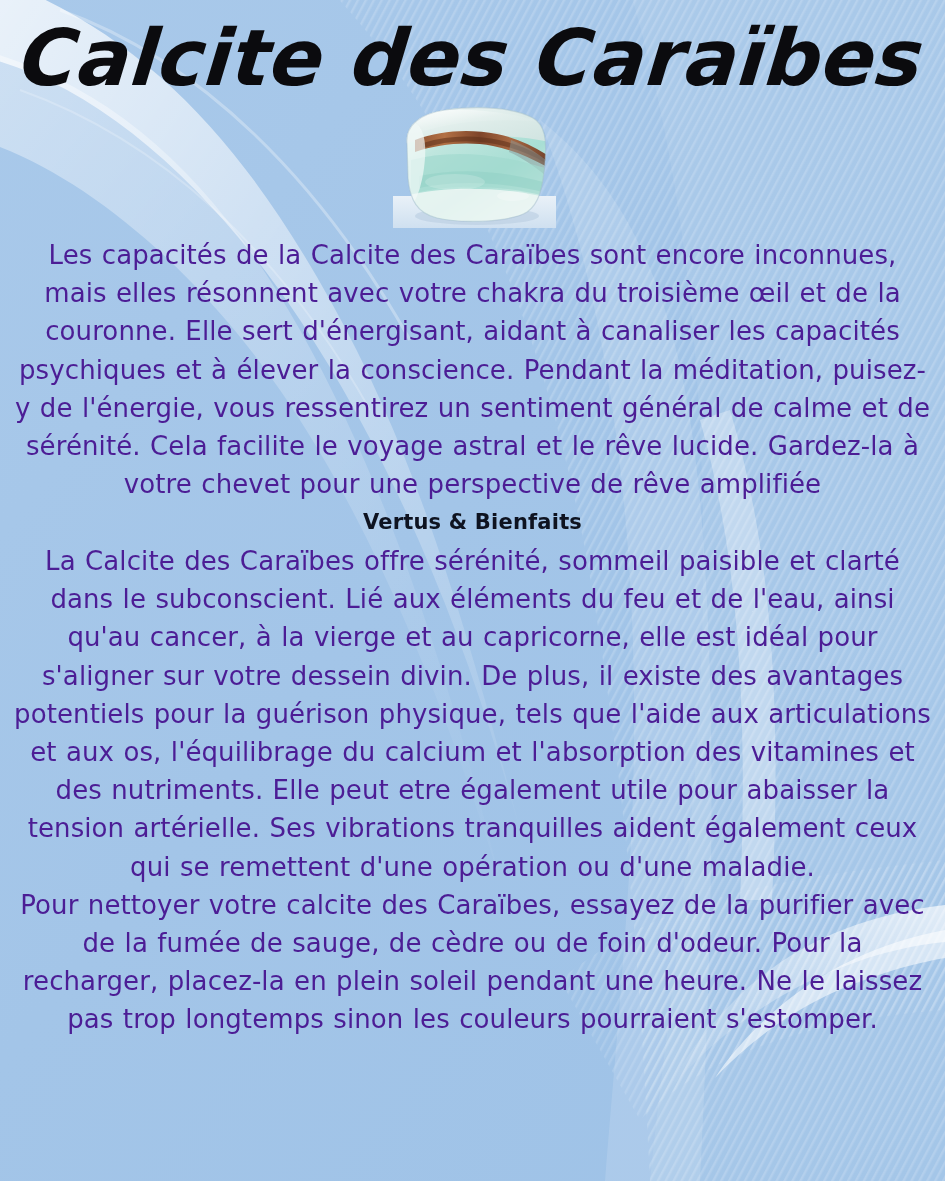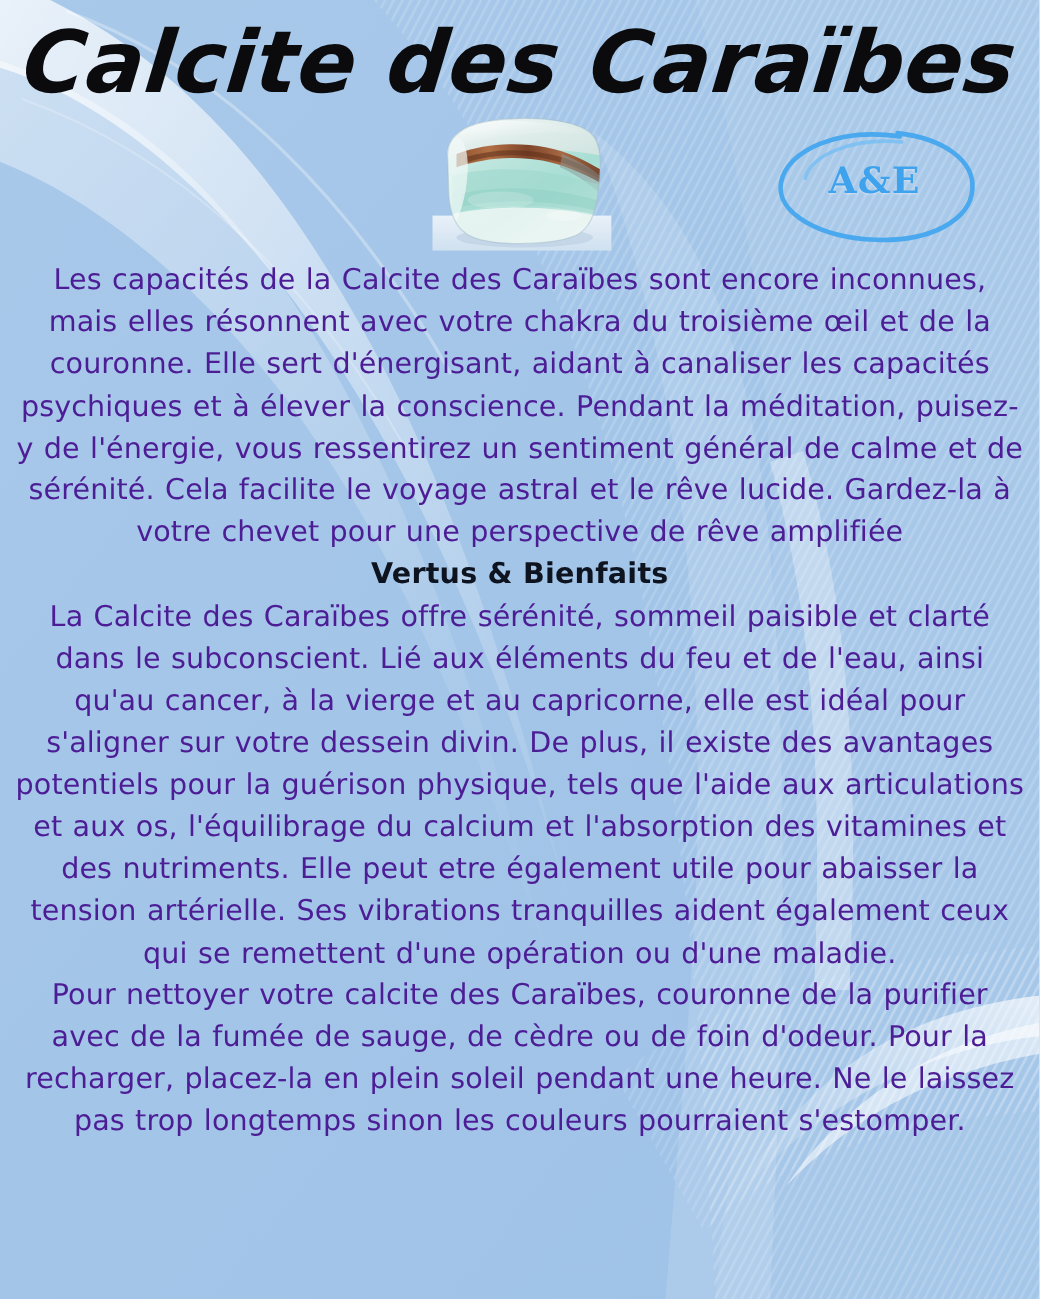--- a/index.html
+++ b/index.html
@@ -103,21 +103,21 @@
 
   .para.p1 { padding-top: 4px; }
   .para.p2 { padding-top: 0px; }
   .para.p3 { padding-top: 0px; }
 
   .section-heading {
     margin: 0;
     text-align: center;
     color: #0e1320;
     font-family: "DejaVu Sans", sans-serif;
-    font-size: 26px;
+    font-size: 21px;
     line-height: 38.5px;
     font-weight: 700;
     letter-spacing: 0.2px;
   }
 </style>
 </head>
 <body>
 
 <div class="poster">
 
@@ -253,35 +253,27 @@
         <path d="M20 14 C60 6 112 10 146 22 C110 18 62 20 28 32 Z" fill="url(#stoneSheen)"></path>
         <ellipse cx="62" cy="82" rx="30" ry="8" fill="#ffffff" opacity="0.18"></ellipse>
         <ellipse cx="120" cy="96" rx="16" ry="5" fill="#ffffff" opacity="0.25"></ellipse>
       </g>
 
       <path d="M14 44 C12 26 26 14 52 10 C86 5 122 8 140 18
                C152 25 154 40 152 62 C150 88 146 104 134 112
                C118 122 70 124 44 118 C24 113 17 100 15 78 Z" fill="none" stroke="#9fb9c9" stroke-opacity="0.45" stroke-width="1.2"></path>
     </svg>
 
-    <div class="brand-logo">
-      <svg viewBox="0 0 190 112" width="190" height="112" xmlns="http://www.w3.org/2000/svg" style="position:absolute;left:0;top:0;">
-        <path d="M118 12 C62 4 16 24 10 54 C5 82 46 104 96 106
-                 C146 108 182 88 184 60 C186 34 158 14 116 9" fill="none" stroke="#45a6ee" stroke-width="4.2" stroke-linecap="round" opacity="0.95"></path>
-        <path d="M120 17 C76 13 38 28 32 50" fill="none" stroke="#6cbcf3" stroke-width="3.2" stroke-linecap="round" opacity="0.7"></path>
-      </svg>
-      <div class="brand-text">A&amp;E</div>
-    </div>
   </div>
 
   <div class="content">
 
     <p class="para p1">Les capacités de la Calcite des Caraïbes sont encore inconnues, mais elles résonnent avec votre chakra du troisième œil et de la couronne. Elle sert d'énergisant, aidant à canaliser les capacités psychiques et à élever la conscience. Pendant la méditation, puisez-y de l'énergie, vous ressentirez un sentiment général de calme et de sérénité. Cela facilite le voyage astral et le rêve lucide. Gardez-la à votre chevet pour une perspective de rêve amplifiée</p>
 
     <h2 class="section-heading">Vertus &amp; Bienfaits</h2>
 
     <p class="para p2">La Calcite des Caraïbes offre sérénité, sommeil paisible et clarté dans le subconscient. Lié aux éléments du feu et de l'eau, ainsi qu'au cancer, à la vierge et au capricorne, elle est idéal pour s'aligner sur votre dessein divin. De plus, il existe des avantages potentiels pour la guérison physique, tels que l'aide aux articulations et aux os, l'équilibrage du calcium et l'absorption des vitamines et des nutriments. Elle peut etre également utile pour abaisser la tension artérielle. Ses vibrations tranquilles aident également ceux qui se remettent d'une opération ou d'une maladie.</p>
 
 
-    <p class="para p3">Pour nettoyer votre calcite des Caraïbes, couronne de la purifier avec de la fumée de sauge, de cèdre ou de foin d'odeur. Pour la recharger, placez-la en plein soleil pendant une heure. Ne le laissez pas trop longtemps sinon les couleurs pourraient s'estomper.</p>
+    <p class="para p3">Pour nettoyer votre calcite des Caraïbes, essayez de la purifier avec de la fumée de sauge, de cèdre ou de foin d'odeur. Pour la recharger, placez-la en plein soleil pendant une heure. Ne le laissez pas trop longtemps sinon les couleurs pourraient s'estomper.</p>
   </div>
 
 </div>
 
 </body></html>

